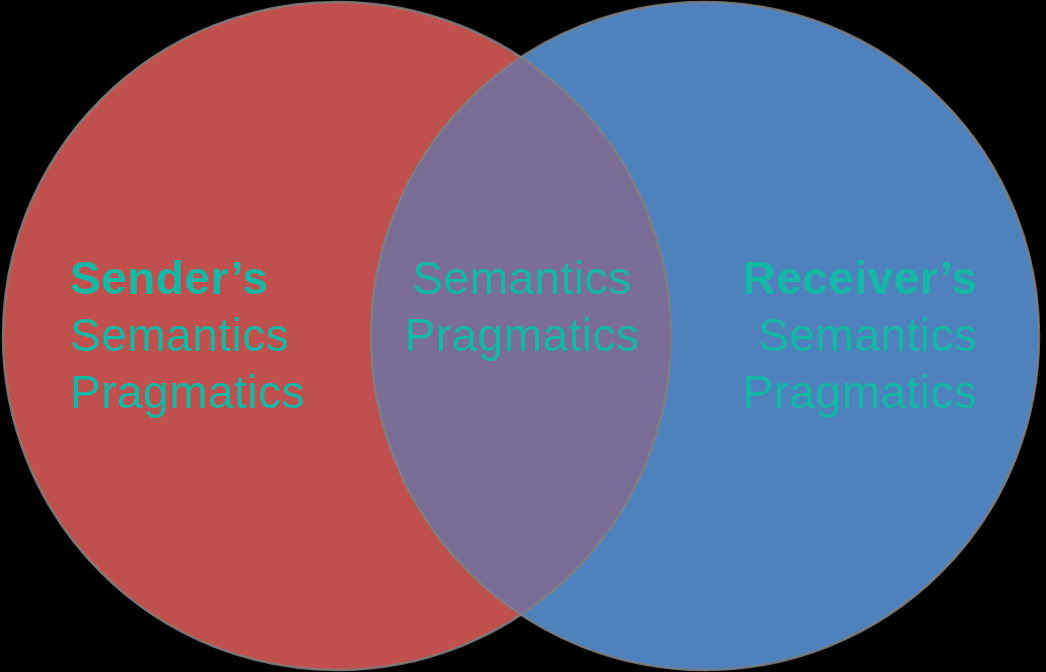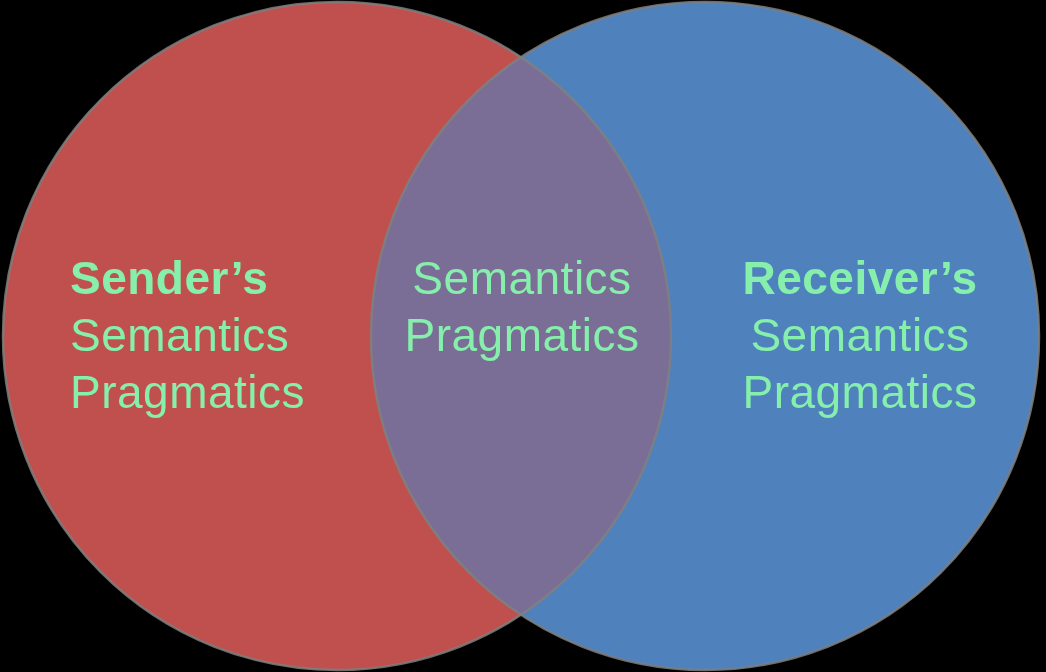--- a/index.html
+++ b/index.html
@@ -16,42 +16,42 @@
   }
   .stage svg {
     position: absolute;
     left: 0;
     top: 0;
     display: block;
   }
   .label {
     position: absolute;
     top: 250px;
-    color: #86efac;
+    color: #14b8a6;
     font-size: 46px;
     line-height: 57px;
     letter-spacing: 0.5px;
     white-space: nowrap;
   }
   .label .title {
     font-weight: bold;
   }
   .label-sender {
     left: 70px;
     text-align: left;
   }
   .label-shared {
     left: 522px;
     transform: translateX(-50%);
     text-align: center;
   }
   .label-receiver {
     left: 860px;
     transform: translateX(-50%);
-    text-align: center;
+    text-align: right;
   }
 </style>
 </head>
 <body>
 
 <div class="stage">
 
   <svg width="1046" height="672" viewBox="0 0 1046 672">
     <rect x="0" y="0" width="1046" height="672" fill="#000000"></rect>
     <defs>

